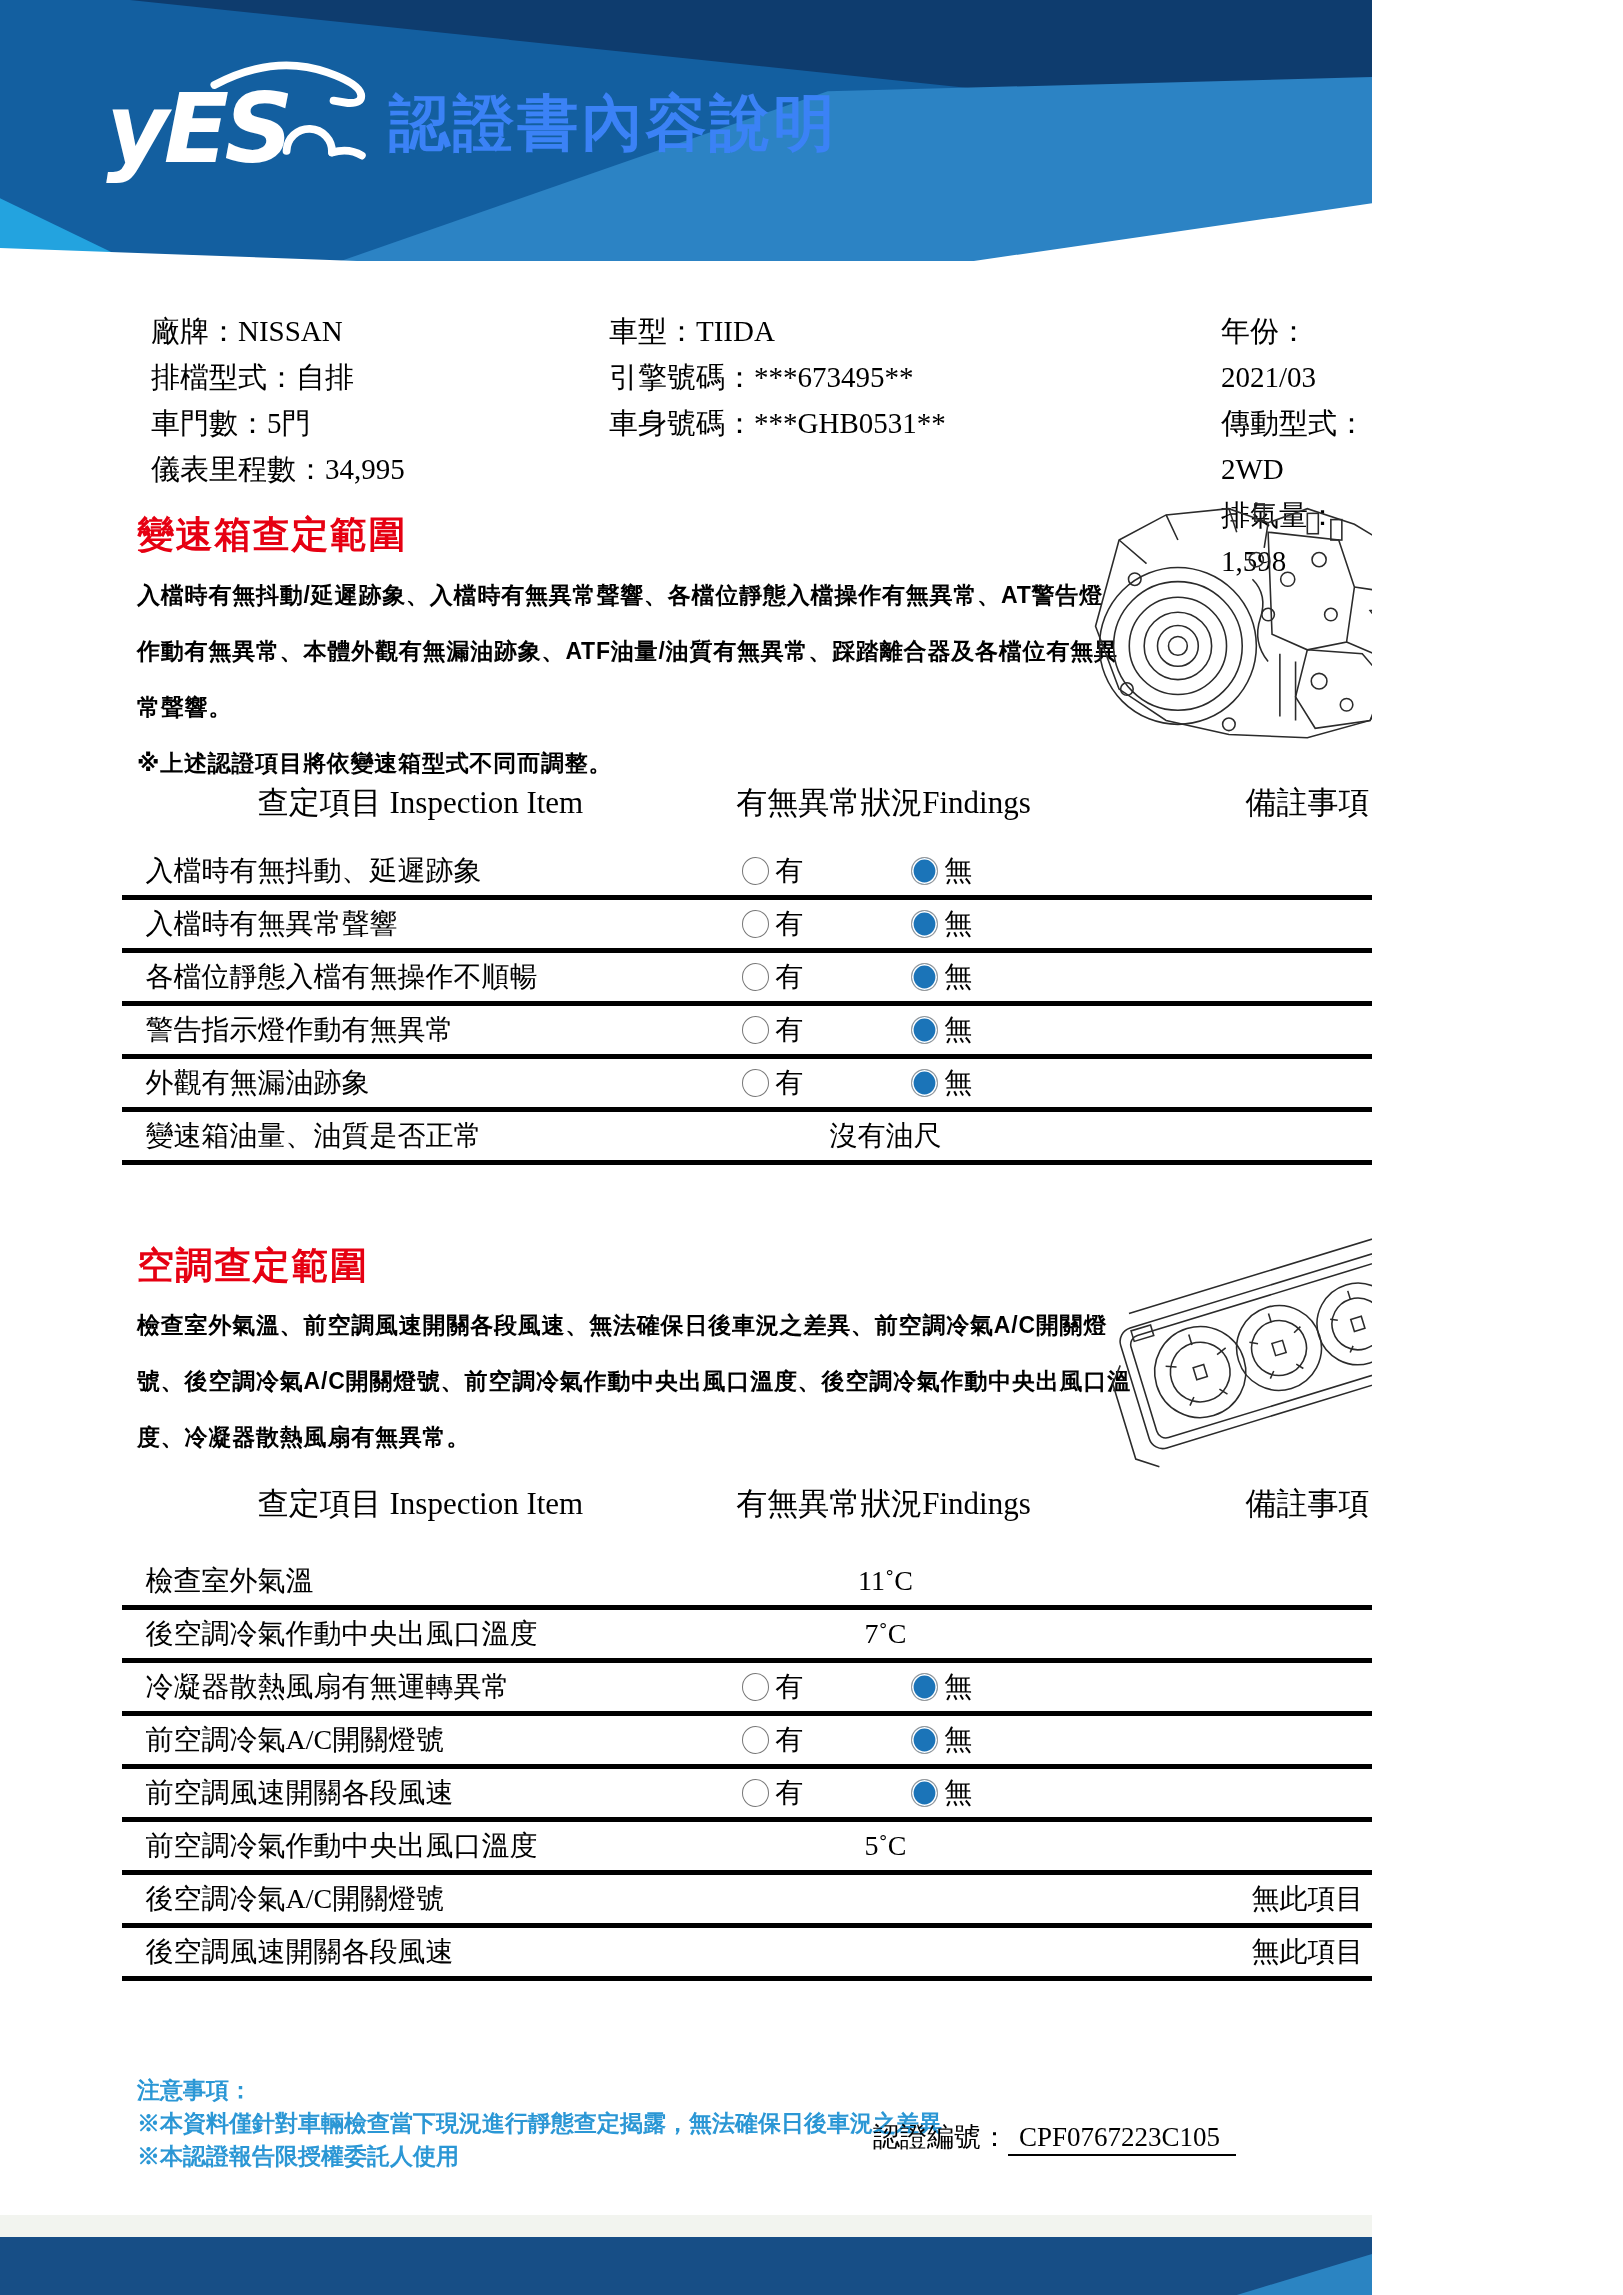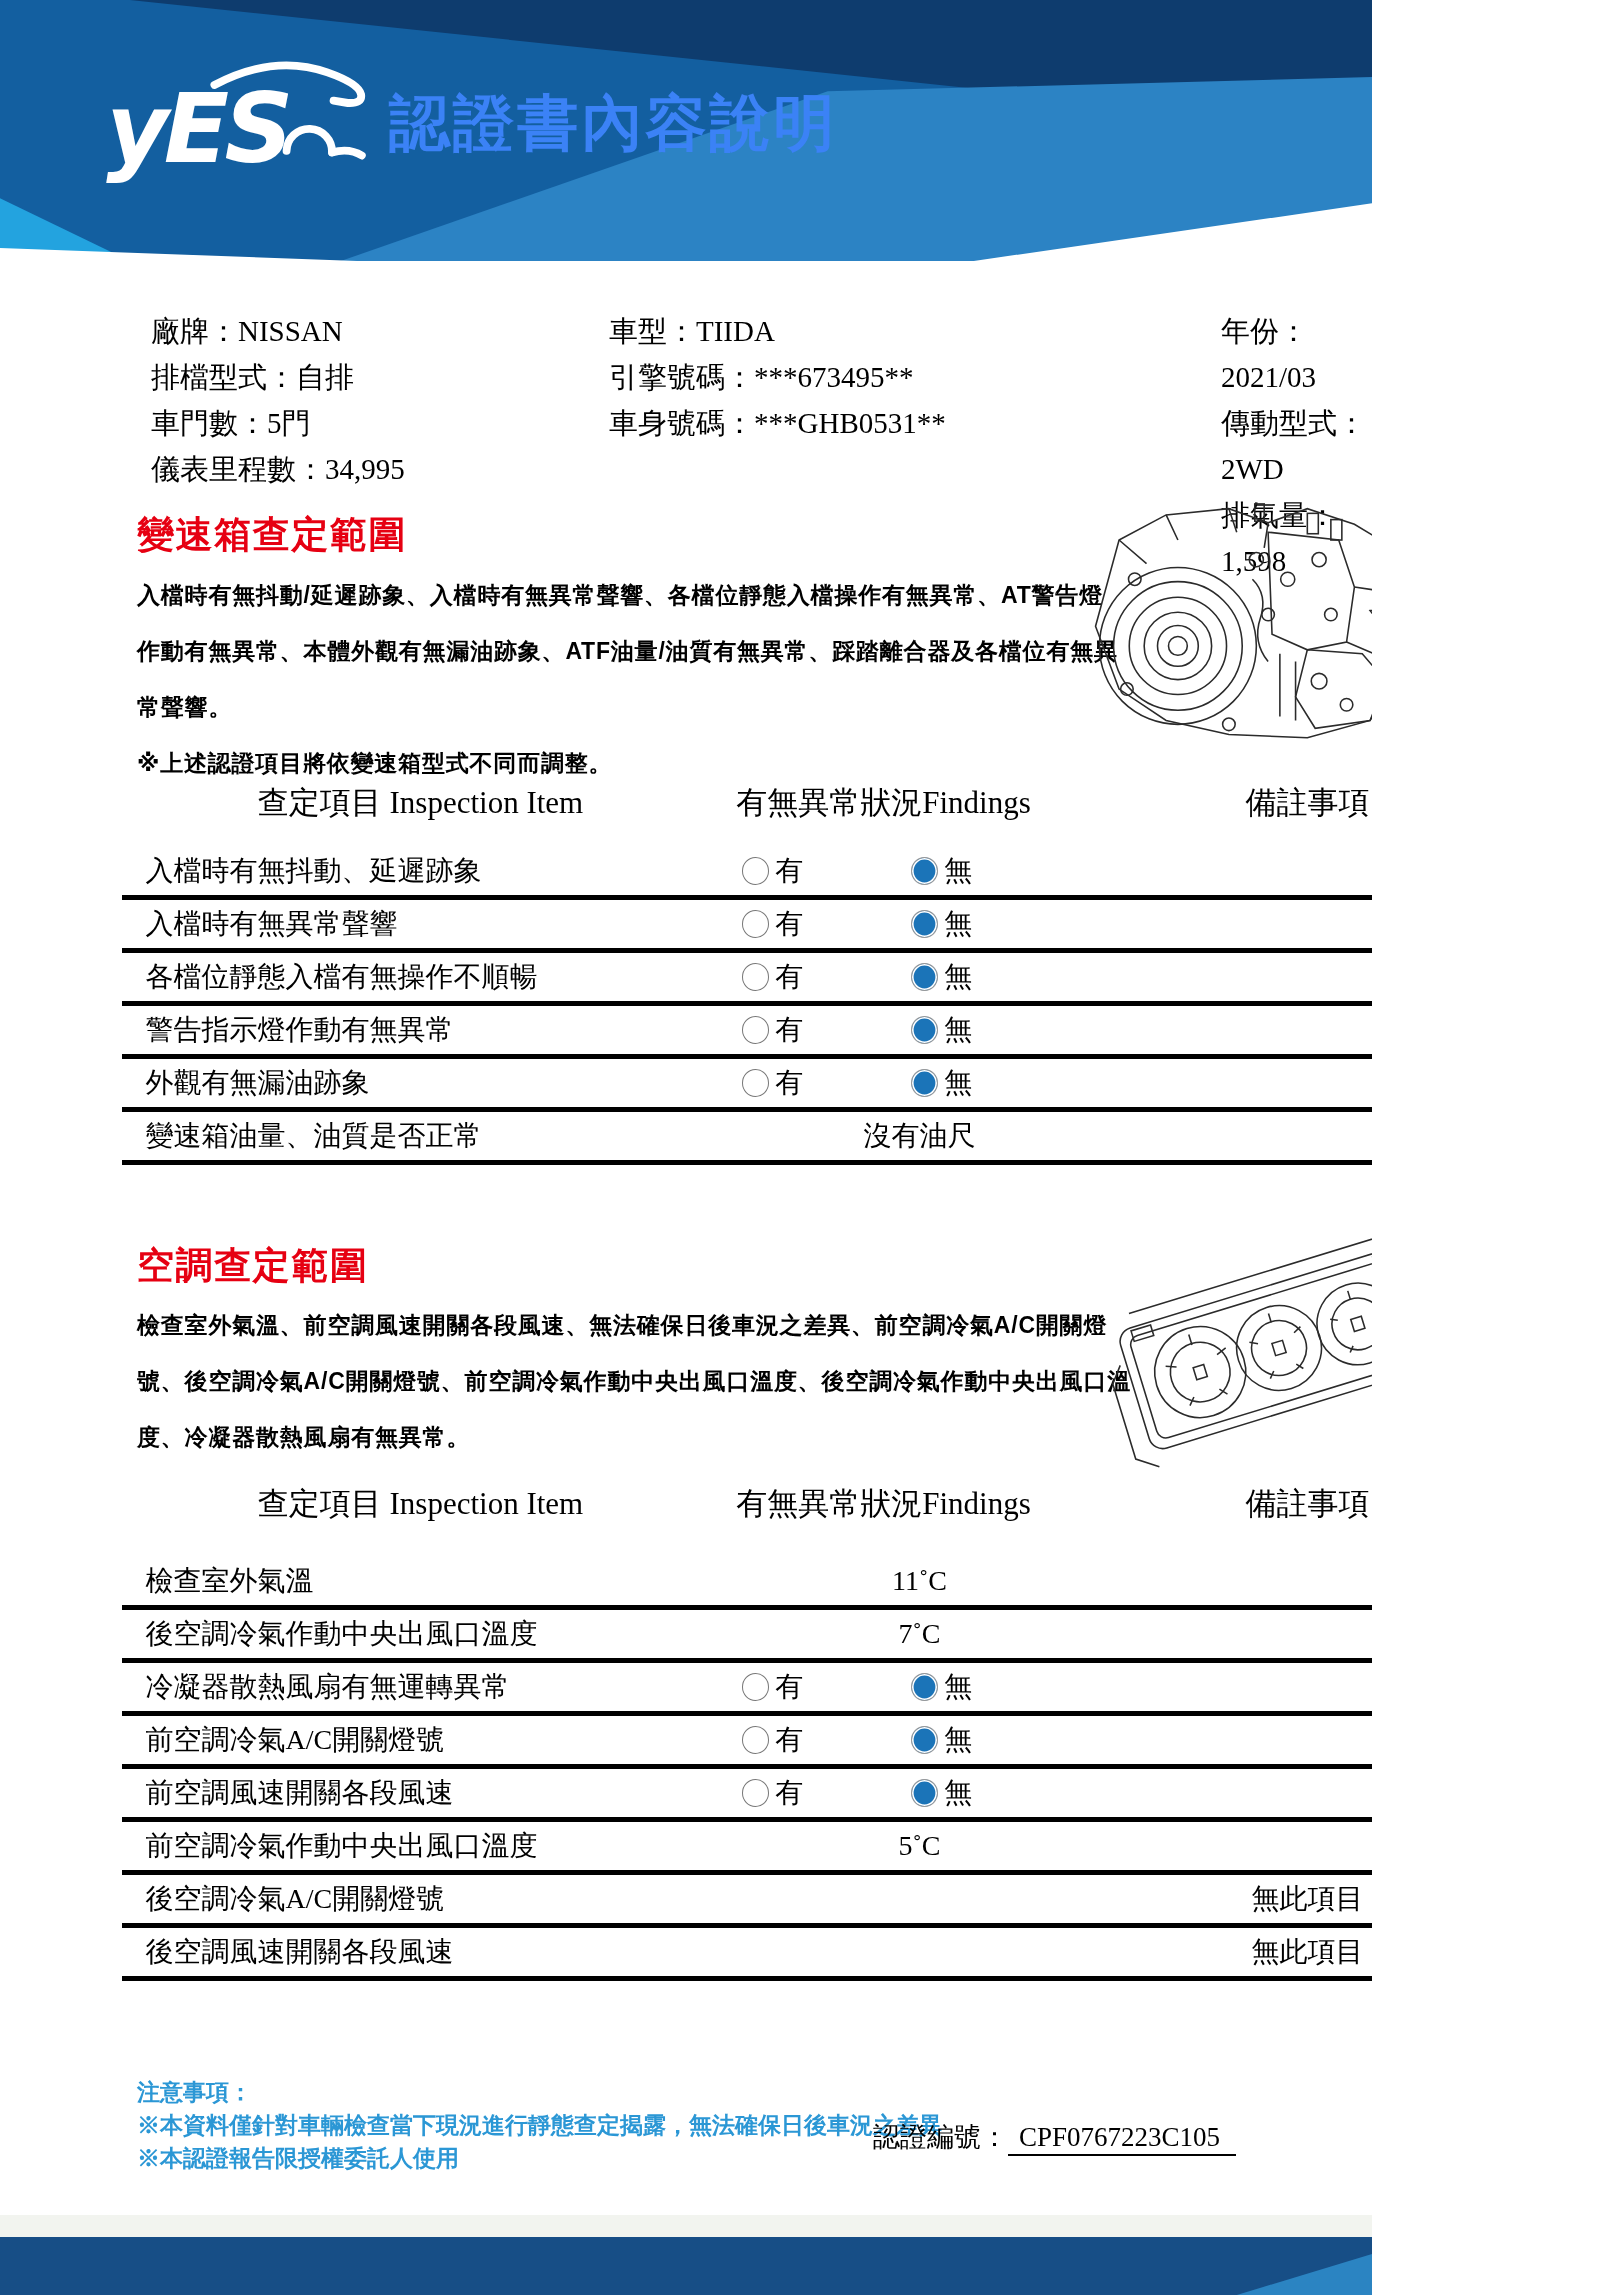--- a/index.html
+++ b/index.html
@@ -37,28 +37,28 @@
   .t-head{position:relative;}
   .t-head .hcell{position:absolute;top:7.9px;font-size:31px;text-align:center;}
   .h-item{left:0;width:597px;}
   .h-find{left:518px;width:487px;}
   .h-remark{left:1005px;width:361px;}
   .t-row{position:relative;height:53px;border-bottom:5.5px solid #000;box-sizing:border-box;}
   .cell{position:absolute;top:50%;transform:translateY(-50%);font-size:28px;white-space:nowrap;}
   .c-item{left:23.6px;}
   .c-yes{left:620px;display:flex;align-items:center;gap:6.3px;}
   .c-no{left:789px;display:flex;align-items:center;gap:6.3px;}
-  .c-text{left:562px;width:471px;text-align:center;}
+  .c-text{left:528px;width:471px;text-align:center;}
   .c-remark{left:1005px;width:361px;text-align:center;}
   .radio{width:27px;height:28px;border:1.6px solid #777;border-radius:50%;
          background:#fff;box-sizing:border-box;flex:0 0 auto;}
   .radio.checked{background:#1B74B8;border-color:#999;box-shadow:inset 0 0 0 1.6px #fff;}
 
   
-  .notes{position:absolute;left:137px;top:2076px;font-family:Liberation Sans, sans-serif;
+  .notes{position:absolute;left:137px;top:2076px;font-family:Liberation Mono, monospace;
          font-size:23px;font-weight:700;color:#2B97D5;line-height:33px;}
   .cert{position:absolute;left:829px;top:2119px;font-size:27px;margin-left:44px;}
   .cert .num{border-bottom:2.4px solid #000;padding:0 15.7px 1.6px 11px;}
   .page-num{position:absolute;left:1522px;top:2174px;font-size:35px;font-weight:700;}
   .foot-bar{position:absolute;left:0;top:2237px;width:1623px;height:59px;background:#174E86;}
   .foot-bar .fb-light{position:absolute;inset:0;background:#2B84C2;
          clip-path:polygon(88% 0,100% 0,100% 100%,76% 100%);}
   .pre-bar{position:absolute;left:0;top:2215px;width:1623px;height:22px;background:#F2F4EF;}
 
   svg{display:block;}

